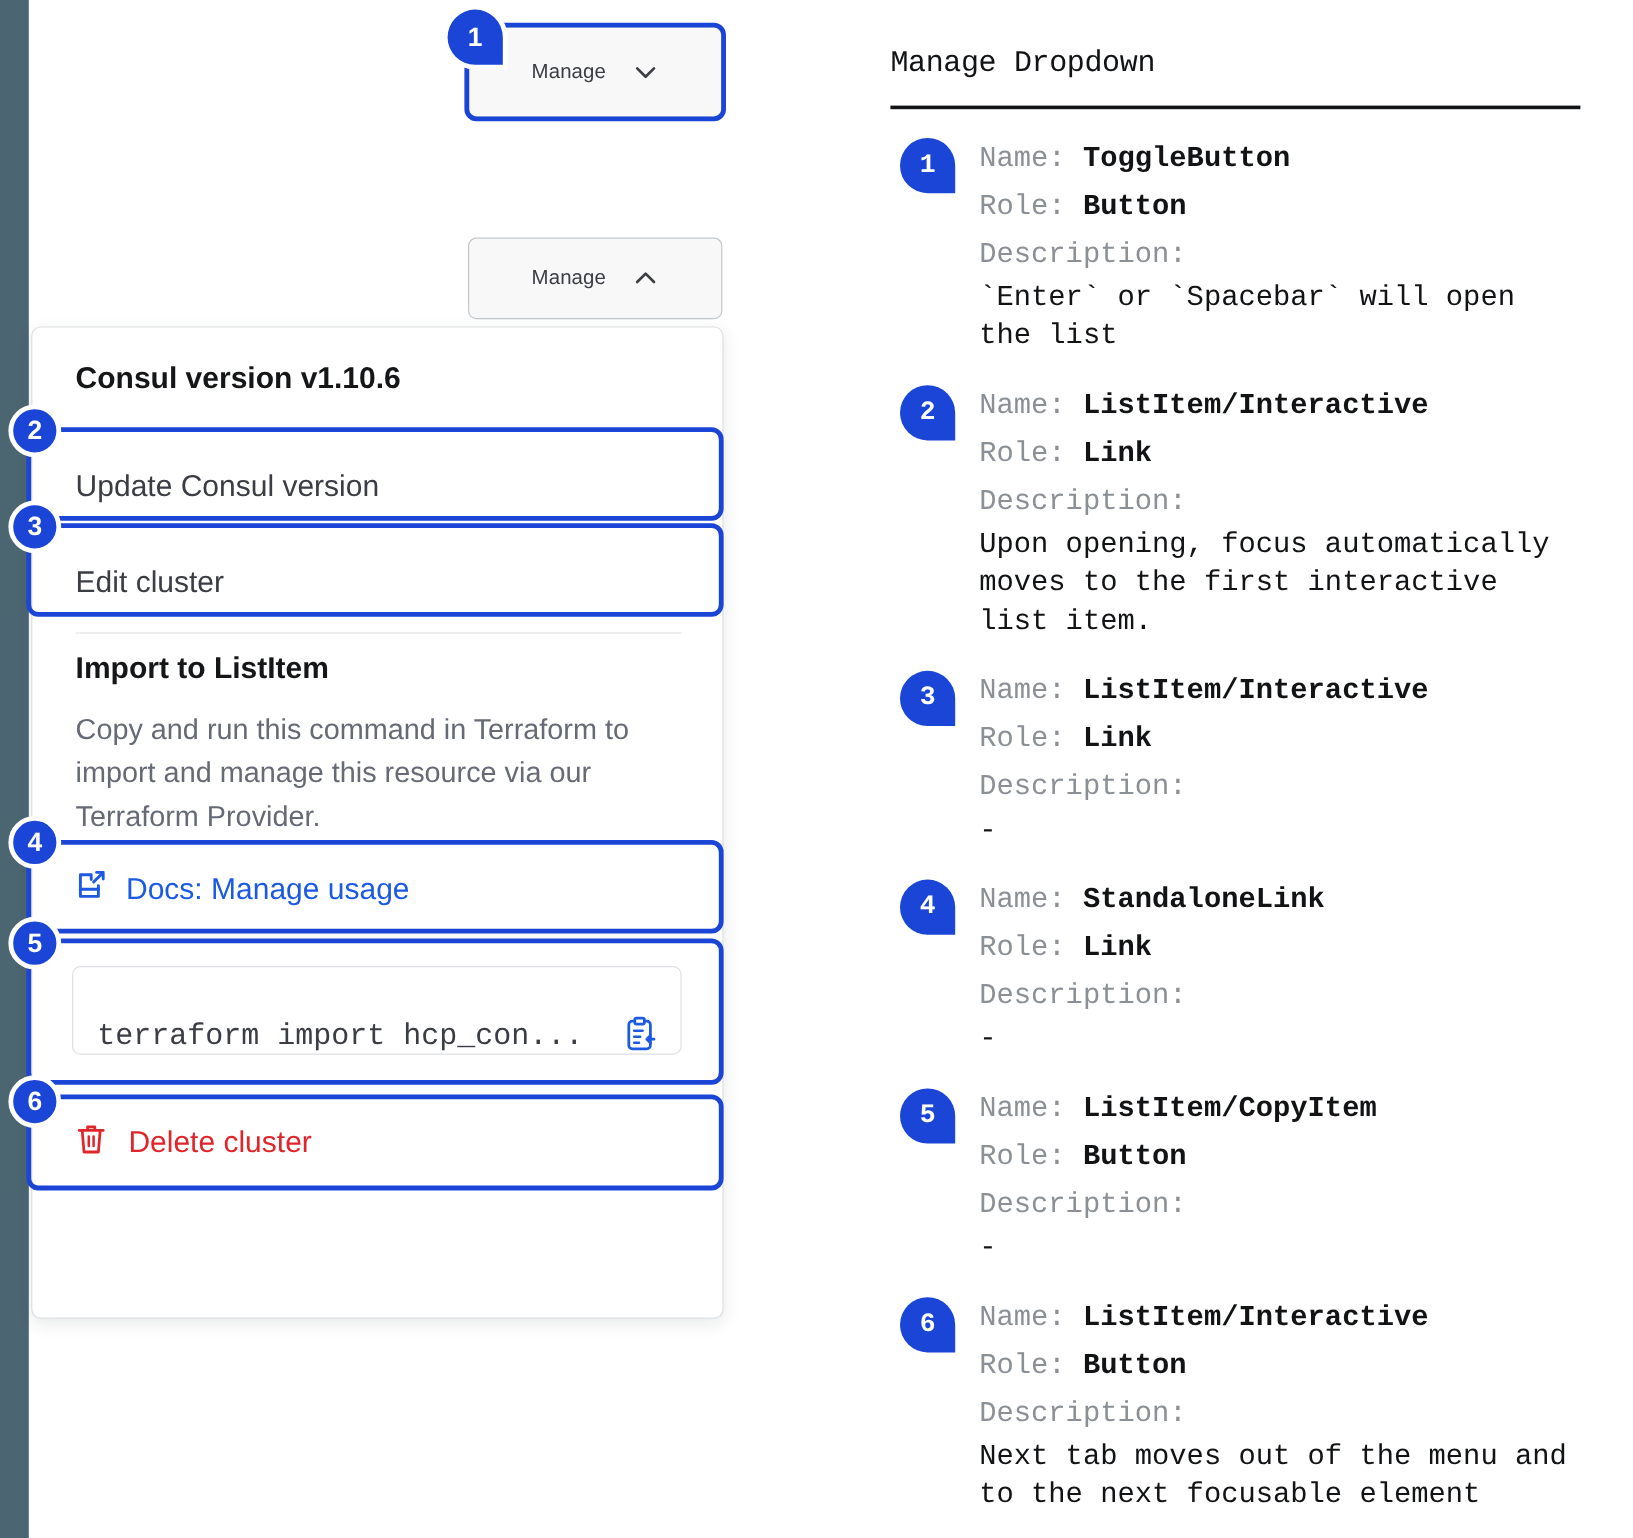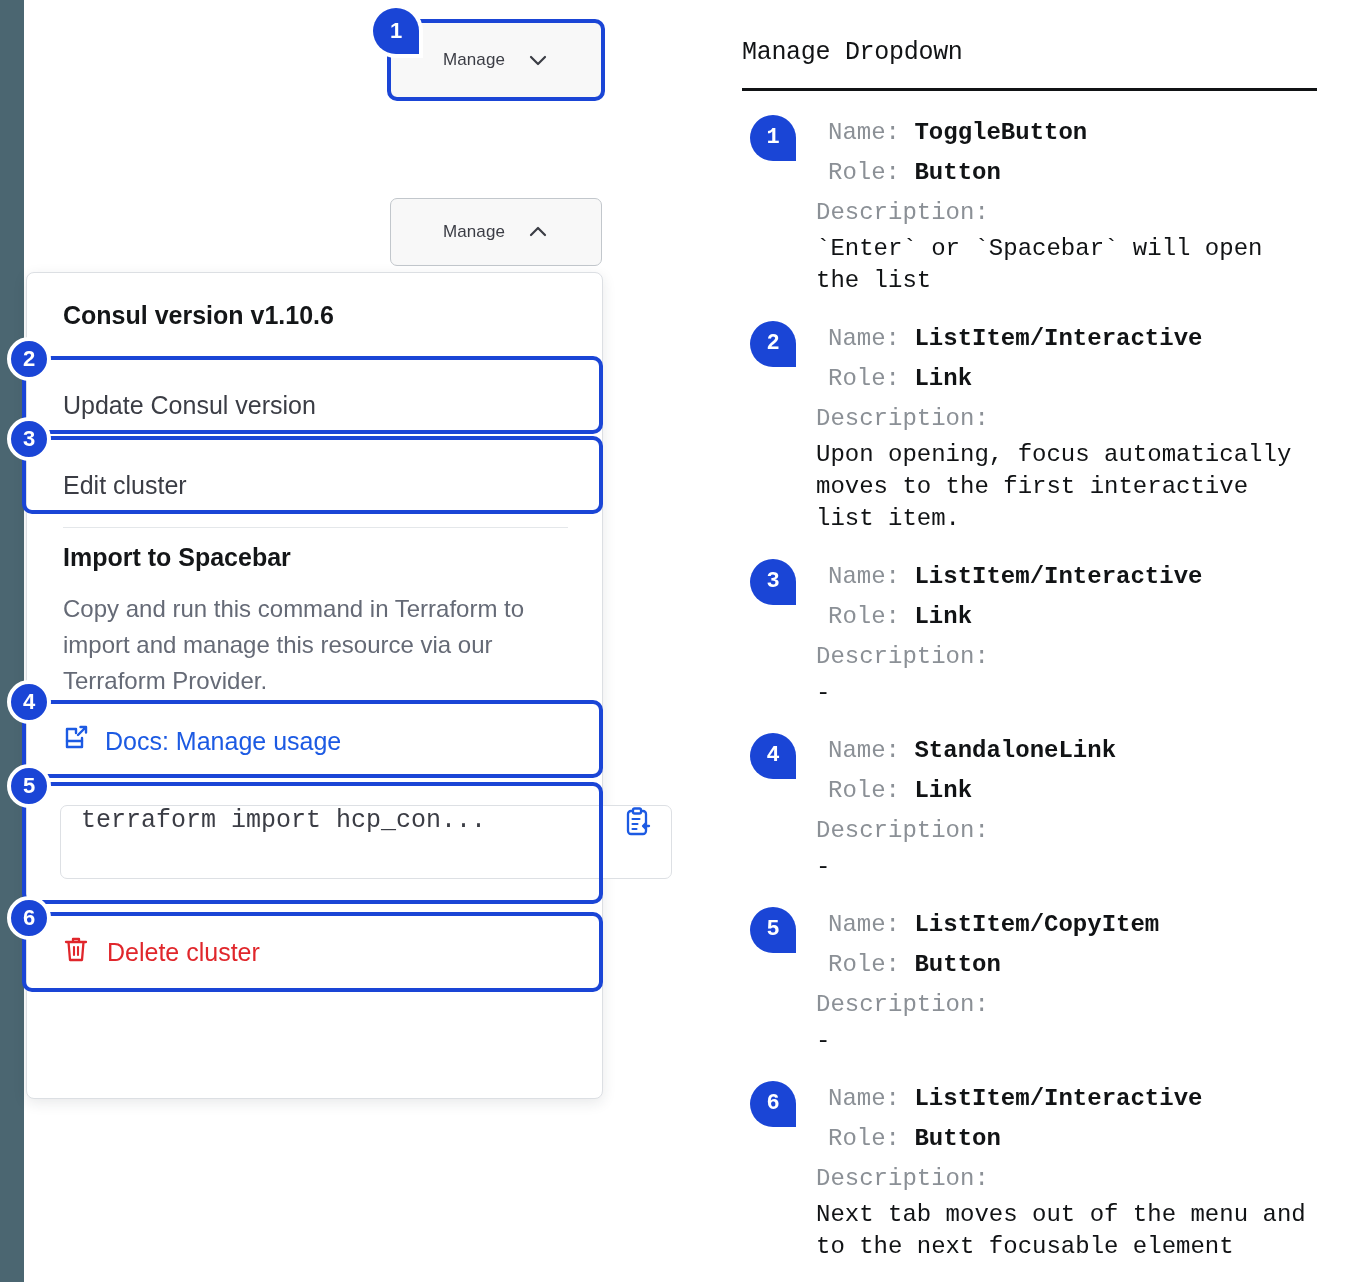--- a/index.html
+++ b/index.html
@@ -90,25 +90,25 @@
   }
   .dd-delete {
     position: absolute; left: 36px;
     display: flex; align-items: center; gap: 18px;
     font-size: 25px; color: #e0262b; font-weight: 500; text-align: center;
   }
 
   
   .copy-field {
     position: absolute; left: 60px; top: 805px;
-    width: 612px; height: 74px;
+    width: 508px; height: 74px;
     background: #fff;
     border: 1px solid #dde0e4;
     border-radius: 7px;
-    display: flex; align-items: flex-start;
+    display: flex; align-items: flex-end;
     padding: 0 18px 0 20px;
     gap: 10px;
   }
   .copy-text {
     flex: 1;
     font-family: "Liberation Mono", "DejaVu Sans Mono", monospace;
     font-size: 25px; color: #3b3d45; white-space: nowrap;
   }
   .copy-btn { width: 32px; height: 32px; flex: 0 0 auto; }
 
@@ -158,21 +158,21 @@
     font-family: "Liberation Mono", "DejaVu Sans Mono", monospace;
     font-size: 25px; color: #111315; letter-spacing: -0.3px;
   }
   .panel-rule {
     margin-top: 21px;
     height: 3px; background: #111315; width: 575px;
   }
   .entries { margin-top: 22px; position: relative; }
   .entry { position: relative; padding-left: 74px; margin-bottom: 22px; }
   .entry .badge-drop { left: 8px; }
-  .kv { font-size: 24px; line-height: 40px; white-space: nowrap; margin-left: 12px; }
+  .kv { font-size: 24px; line-height: 40px; white-space: nowrap; }
   .kv .k { color: #8b9096; }
   .kv .v { color: #111315; font-weight: bold; }
   .desc-label { font-size: 24px; line-height: 40px; color: #8b9096; }
   .desc-text { font-size: 24px; line-height: 32px; color: #111315; white-space: pre-line; }
 </style>
 </head>
 <body>
 
 <div id="stage">
 
@@ -207,21 +207,21 @@
     <div class="dd-row" style="left:0; top:92px; height:80px;">
       <span>Update Consul version</span>
     </div>
 
     <div class="dd-row" style="left:0; top:172px; height:80px;text-align:right;">
       <span>Edit cluster</span>
     </div>
 
     <div class="dd-divider" style="top:254px;"></div>
 
-    <div class="dd-section-title" style="top:270px;">Import to Spacebar</div>
+    <div class="dd-section-title" style="top:270px;">Import to ListItem</div>
     <div class="dd-section-body" style="top:318px;">Copy and run this command in Terraform to import and manage this resource via our Terraform Provider.</div>
 
     <div class="dd-link" style="top:452px;">
       <span>
         <svg width="26" height="26" viewBox="0 0 26 26">
           <path d="M4 4 h9 v4 M4 4 v18 h15 v-9" fill="none" stroke="#1c5ae3" stroke-width="2.4" stroke-linecap="round" stroke-linejoin="round"></path>
           <path d="M4 16 h15" fill="none" stroke="#1c5ae3" stroke-width="2.4" stroke-linecap="round"></path>
           <path d="M15 10 L23 2 M17.5 2 H23 V7.5" fill="none" stroke="#1c5ae3" stroke-width="2.4" stroke-linecap="round" stroke-linejoin="round"></path>
         </svg>
       </span>

